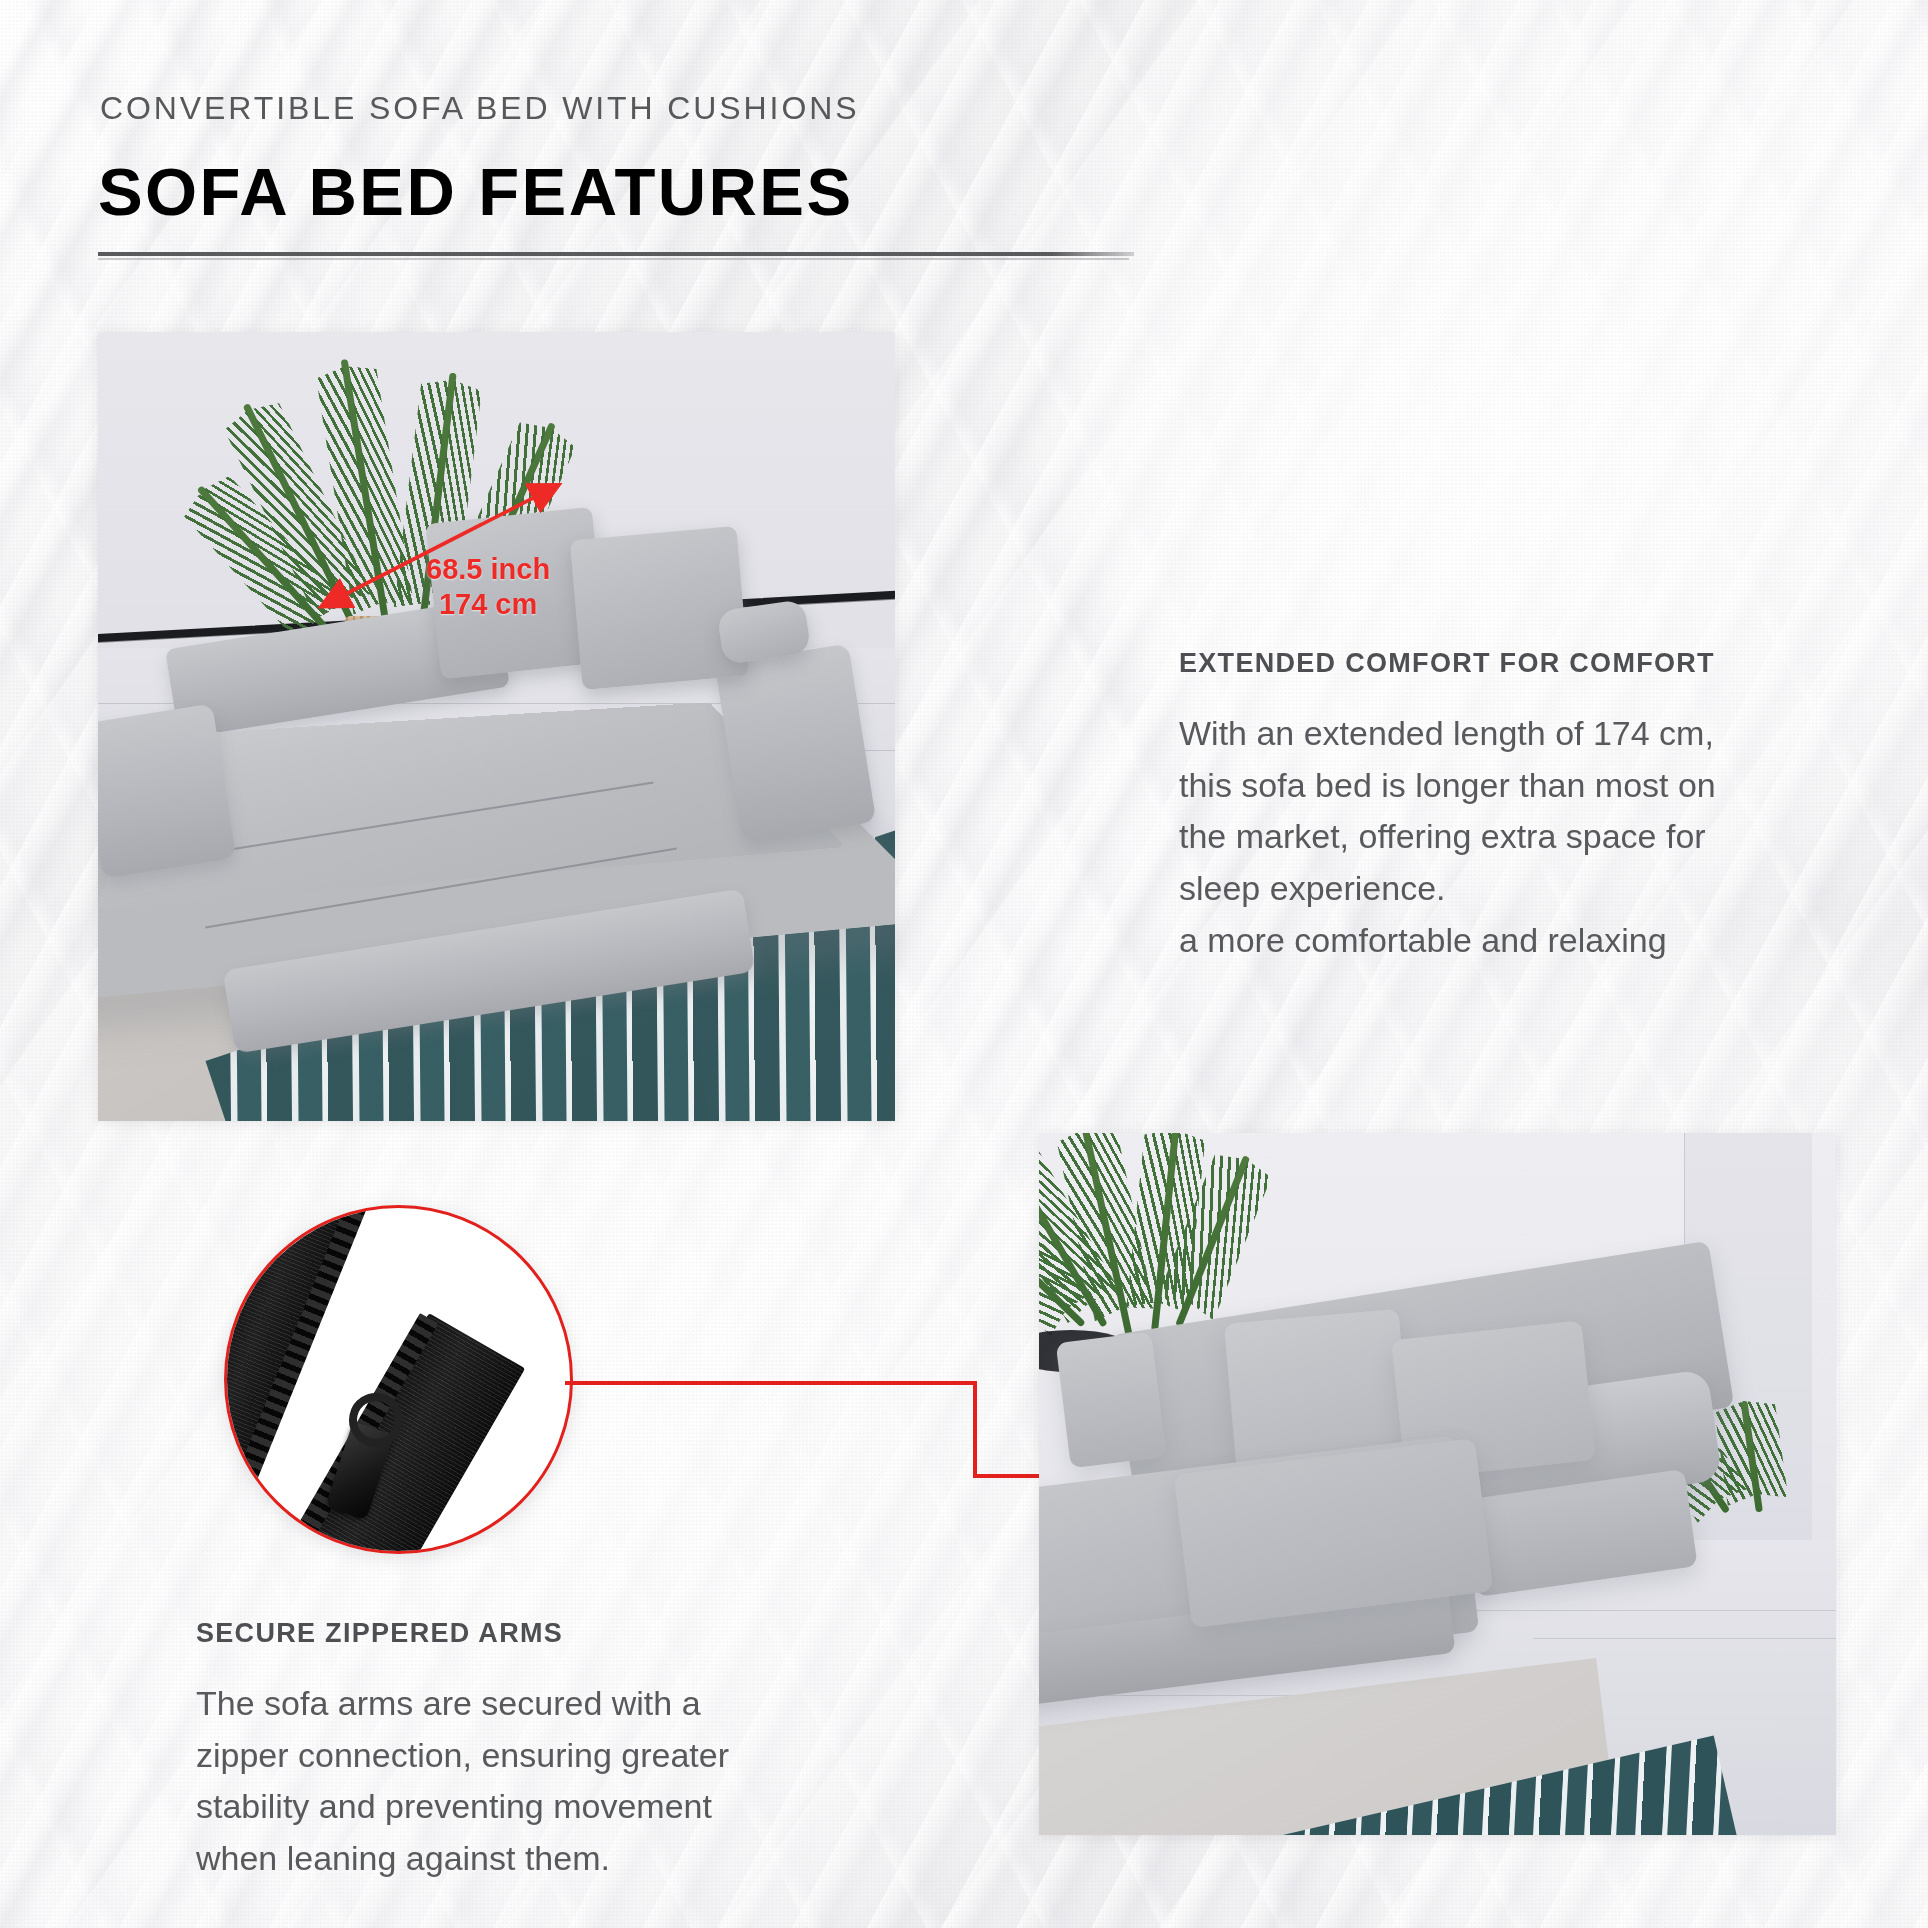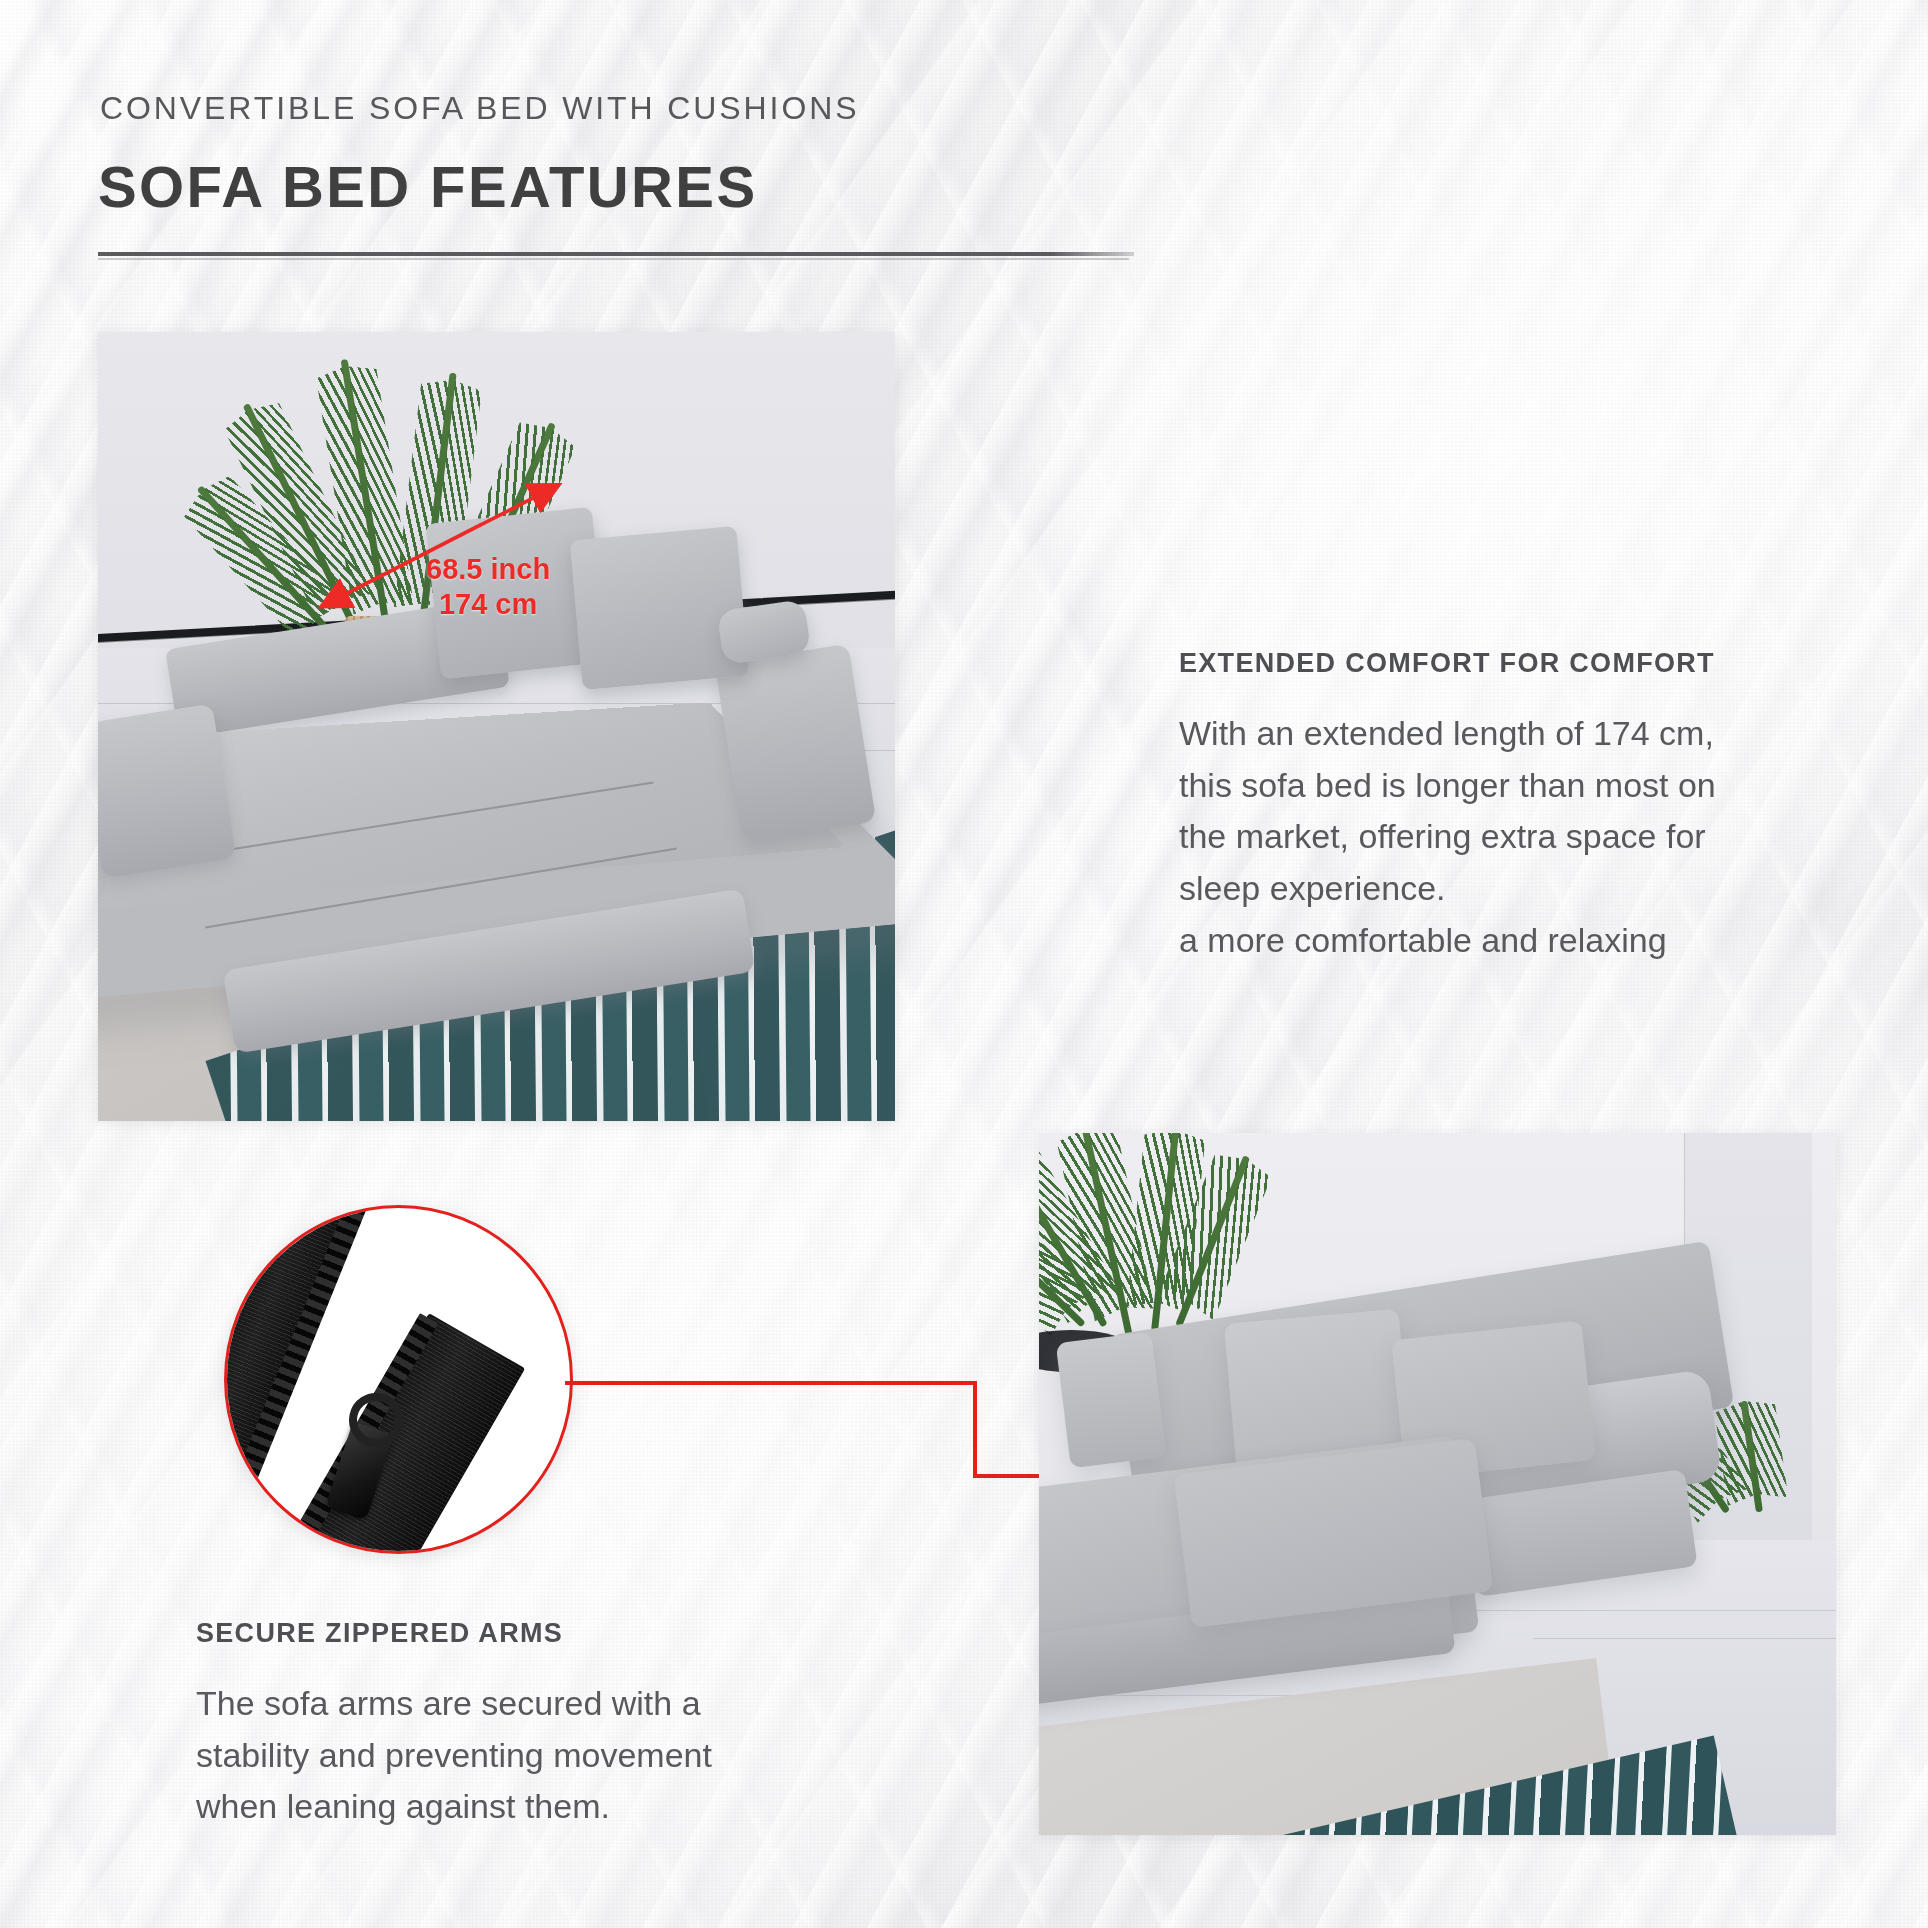--- a/index.html
+++ b/index.html
@@ -93,25 +93,25 @@
     font-size: 32px;
     letter-spacing: 2.9px;
     color: #57585a;
     font-weight: 400;
     white-space: nowrap;
   }
   .headline {
     position: absolute;
     left: 98px;
     top: 158px;
-    font-size: 58px;
+    font-size: 67px;
     line-height: 1;
     letter-spacing: 2.4px;
     font-weight: 700;
-    color: #404040;
+    color: #000000;
     white-space: nowrap;
   }
   .title-rule {
     position: absolute;
     left: 98px;
     top: 252px;
     width: 1036px;
     height: 3.8px;
     background: linear-gradient(90deg, #5a5b5d 0%, #5a5b5d 92%, rgba(90,91,93,.25) 100%);
   }
@@ -462,20 +462,21 @@
   </div>
 
   <div class="conn" style="left:565px;  top:1381px; width:411px; height:3.8px;"></div>
   <div class="conn" style="left:973px; top:1381px; width:3.8px; height:96px;"></div>
   <div class="conn" style="left:973px; top:1474px; width:247px; height:3.8px;"></div>
   <div class="conn-dot" style="left:1208px; top:1463px;"></div>
 
   <div class="feat-title" style="left:196px; top:1618px;">SECURE ZIPPERED ARMS</div>
   <div class="feat-body" style="left:196px; top:1678px; width:603px;">
     <div>The sofa arms are secured with a</div>
+    <div>zipper connection, ensuring greater</div>
     <div>stability and preventing movement</div>
     <div>when leaning against them.</div>
   </div>
 
   <div class="photo" id="photo-sofa">
     <div class="p2-wall"></div>
     <div class="p2-wall-panel"></div>
     <div class="p2-floor"></div>
     <div class="p2-tile" style="left:0; top:68%; width:100%;"></div>
     <div class="p2-tile" style="left:0; top:80%; width:70%;"></div>

